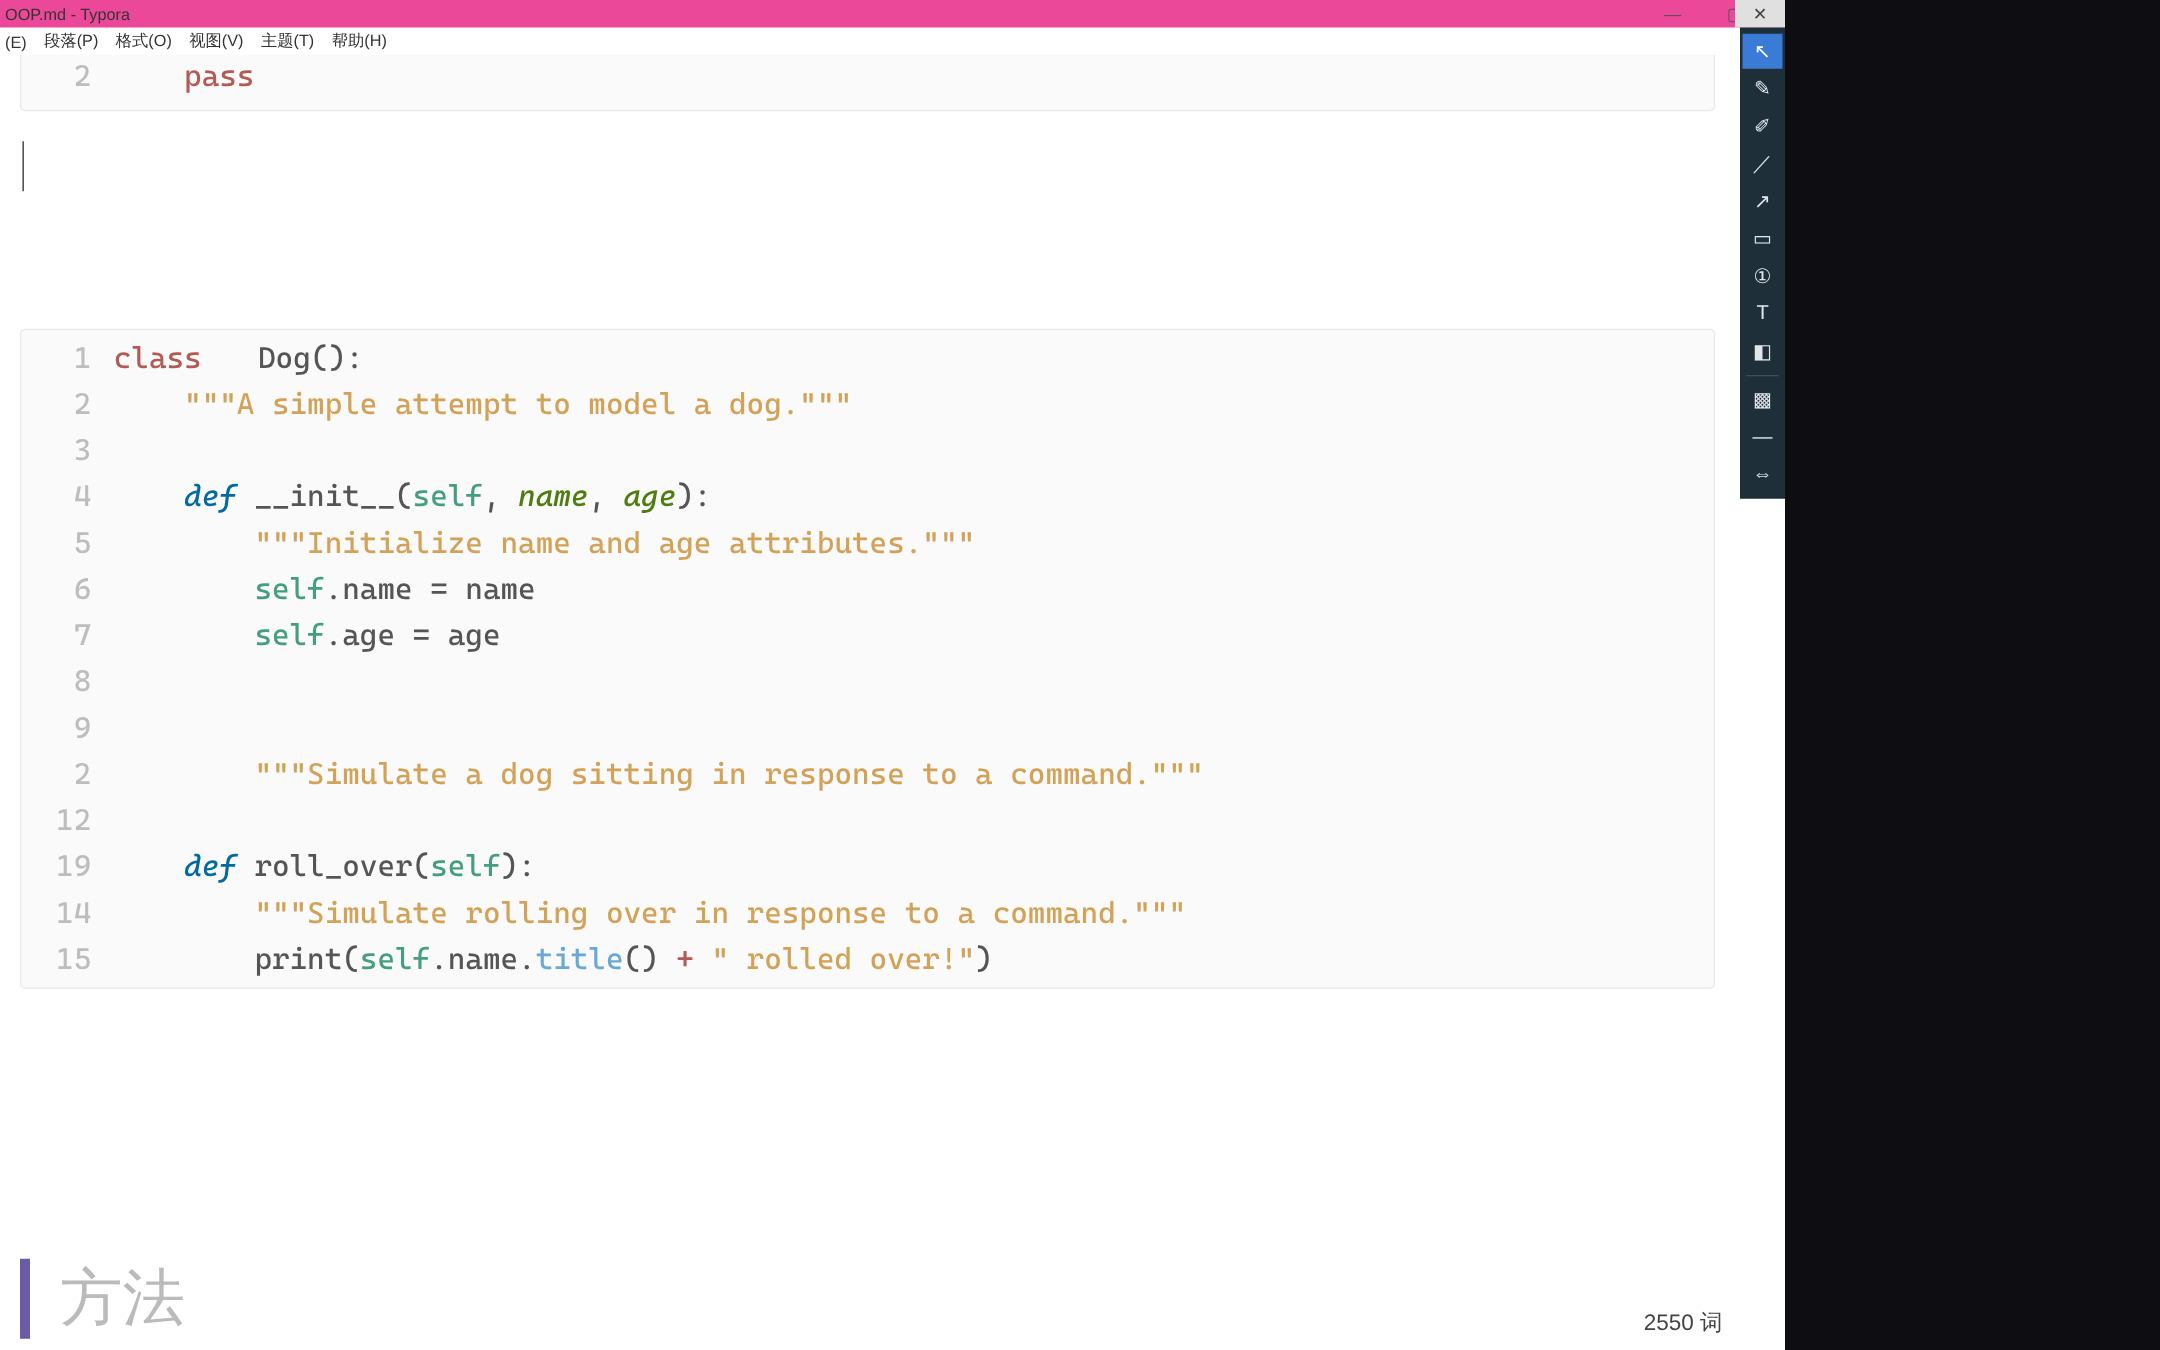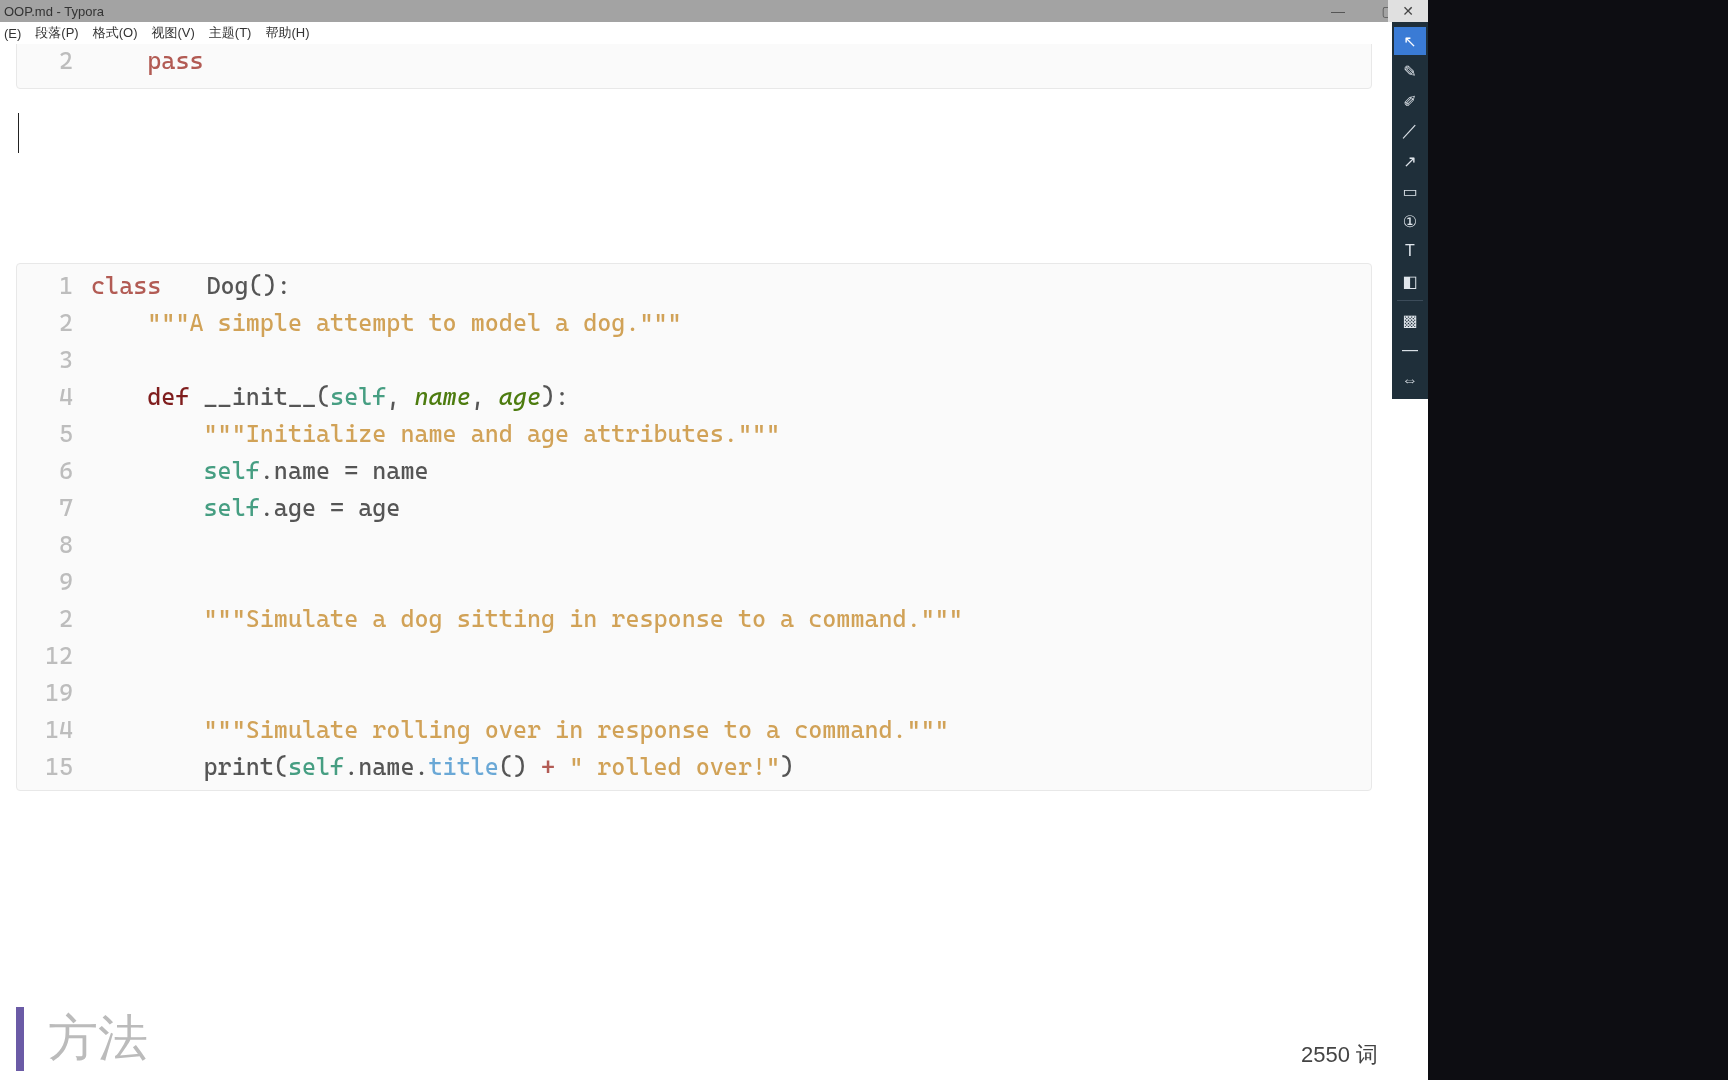--- a/index.html
+++ b/index.html
@@ -12,21 +12,21 @@
     overflow: hidden;
     position: relative;
   }
   .titlebar {
     height: 22px;
     display: flex;
     align-items: center;
     font-size: 13px;
     color: #333;
     padding: 0 4px;
-    background: #a3a3a3;
+    background: #ec4899;
   }
   .titlebar .file-title {
     flex: none;
   }
   .window-controls {
     position: absolute;
     top: 0;
     right: 330px;
     height: 22px;
     display: flex;
@@ -100,21 +100,21 @@
     padding-right: 18px;
     color: #bdbdbd;
     user-select: none;
   }
   .code {
     color: #555;
   }
   .tk-kw   { color: #b25b54; }
   .tk-cls  { color: #555; margin-left: 31px; }
   .tk-str  { color: #d1a257; }
-  .tk-def  { color: #7f1d1d; }
+  .tk-def  { color: #0369a1; font-style: italic; }
   .tk-fn   { color: #555; text-align: center; }
   .tk-self { color: #469e82; }
   .tk-arg  { color: #4d7c0f; font-style: italic; }
   .tk-call { color: #6aa8d6; }
   .tk-plus { color: #b25b54; }
 
   .caret-gap {
     height: 40px;
     margin-left: 18px;
     border-left: 1.5px solid #222;
@@ -137,21 +137,21 @@
   .heading2 .txt {
     font-size: 50px;
     color: #bbb;
     font-family: "Microsoft YaHei", sans-serif;
   }
 
   .wordcount {
     position: absolute;
     right: 350px;
     bottom: 10px;
-    font-size: 22px;
+    font-size: 18px;
     color: #444;
   }
 
   
   .anno-toolbar {
     position: absolute;
     top: 22px;
     right: 300px;
     width: 36px;
     background: #1f2f3a;
@@ -222,21 +222,21 @@
       <div class="code-line"><span class="ln">2</span><span class="code"><span>    </span><span class="tk-str">"""A simple attempt to model a dog."""</span></span></div>
       <div class="code-line"><span class="ln">3</span><span class="code"></span></div>
       <div class="code-line"><span class="ln">4</span><span class="code"><span>    </span><span class="tk-def">def </span><span class="tk-fn">__init__</span><span>(</span><span class="tk-self">self</span><span>, </span><span class="tk-arg">name</span><span>, </span><span class="tk-arg">age</span><span>):</span></span></div>
       <div class="code-line"><span class="ln">5</span><span class="code"><span>        </span><span class="tk-str">"""Initialize name and age attributes."""</span></span></div>
       <div class="code-line"><span class="ln">6</span><span class="code"><span>        </span><span class="tk-self">self</span><span>.name = name</span></span></div>
       <div class="code-line"><span class="ln">7</span><span class="code"><span>        </span><span class="tk-self">self</span><span>.age = age</span></span></div>
       <div class="code-line"><span class="ln">8</span><span class="code"></span></div>
       <div class="code-line"><span class="ln">9</span></div>
       <div class="code-line"><span class="ln">2</span><span class="code"><span>        </span><span class="tk-str">"""Simulate a dog sitting in response to a command."""</span></span></div>
       <div class="code-line"><span class="ln">12</span><span class="code"></span></div>
-      <div class="code-line"><span class="ln">19</span></div>
+      <div class="code-line"><span class="ln">19</span><span class="code"><span>    </span><span class="tk-def">def </span><span class="tk-fn">roll_over</span><span>(</span><span class="tk-self">self</span><span>):</span></span></div>
       <div class="code-line"><span class="ln">14</span><span class="code"><span>        </span><span class="tk-str">"""Simulate rolling over in response to a command."""</span></span></div>
       <div class="code-line"><span class="ln">15</span><span class="code"><span>        </span><span>print(</span><span class="tk-self">self</span><span>.name.</span><span class="tk-call">title</span><span>() </span><span class="tk-plus">+</span><span> </span><span class="tk-str">" rolled over!"</span><span>)</span></span></div>
     </div>
 
   <div class="heading2">
     <div class="bar"></div>
     <div class="txt">方法</div>
   </div>
 </div>
 

